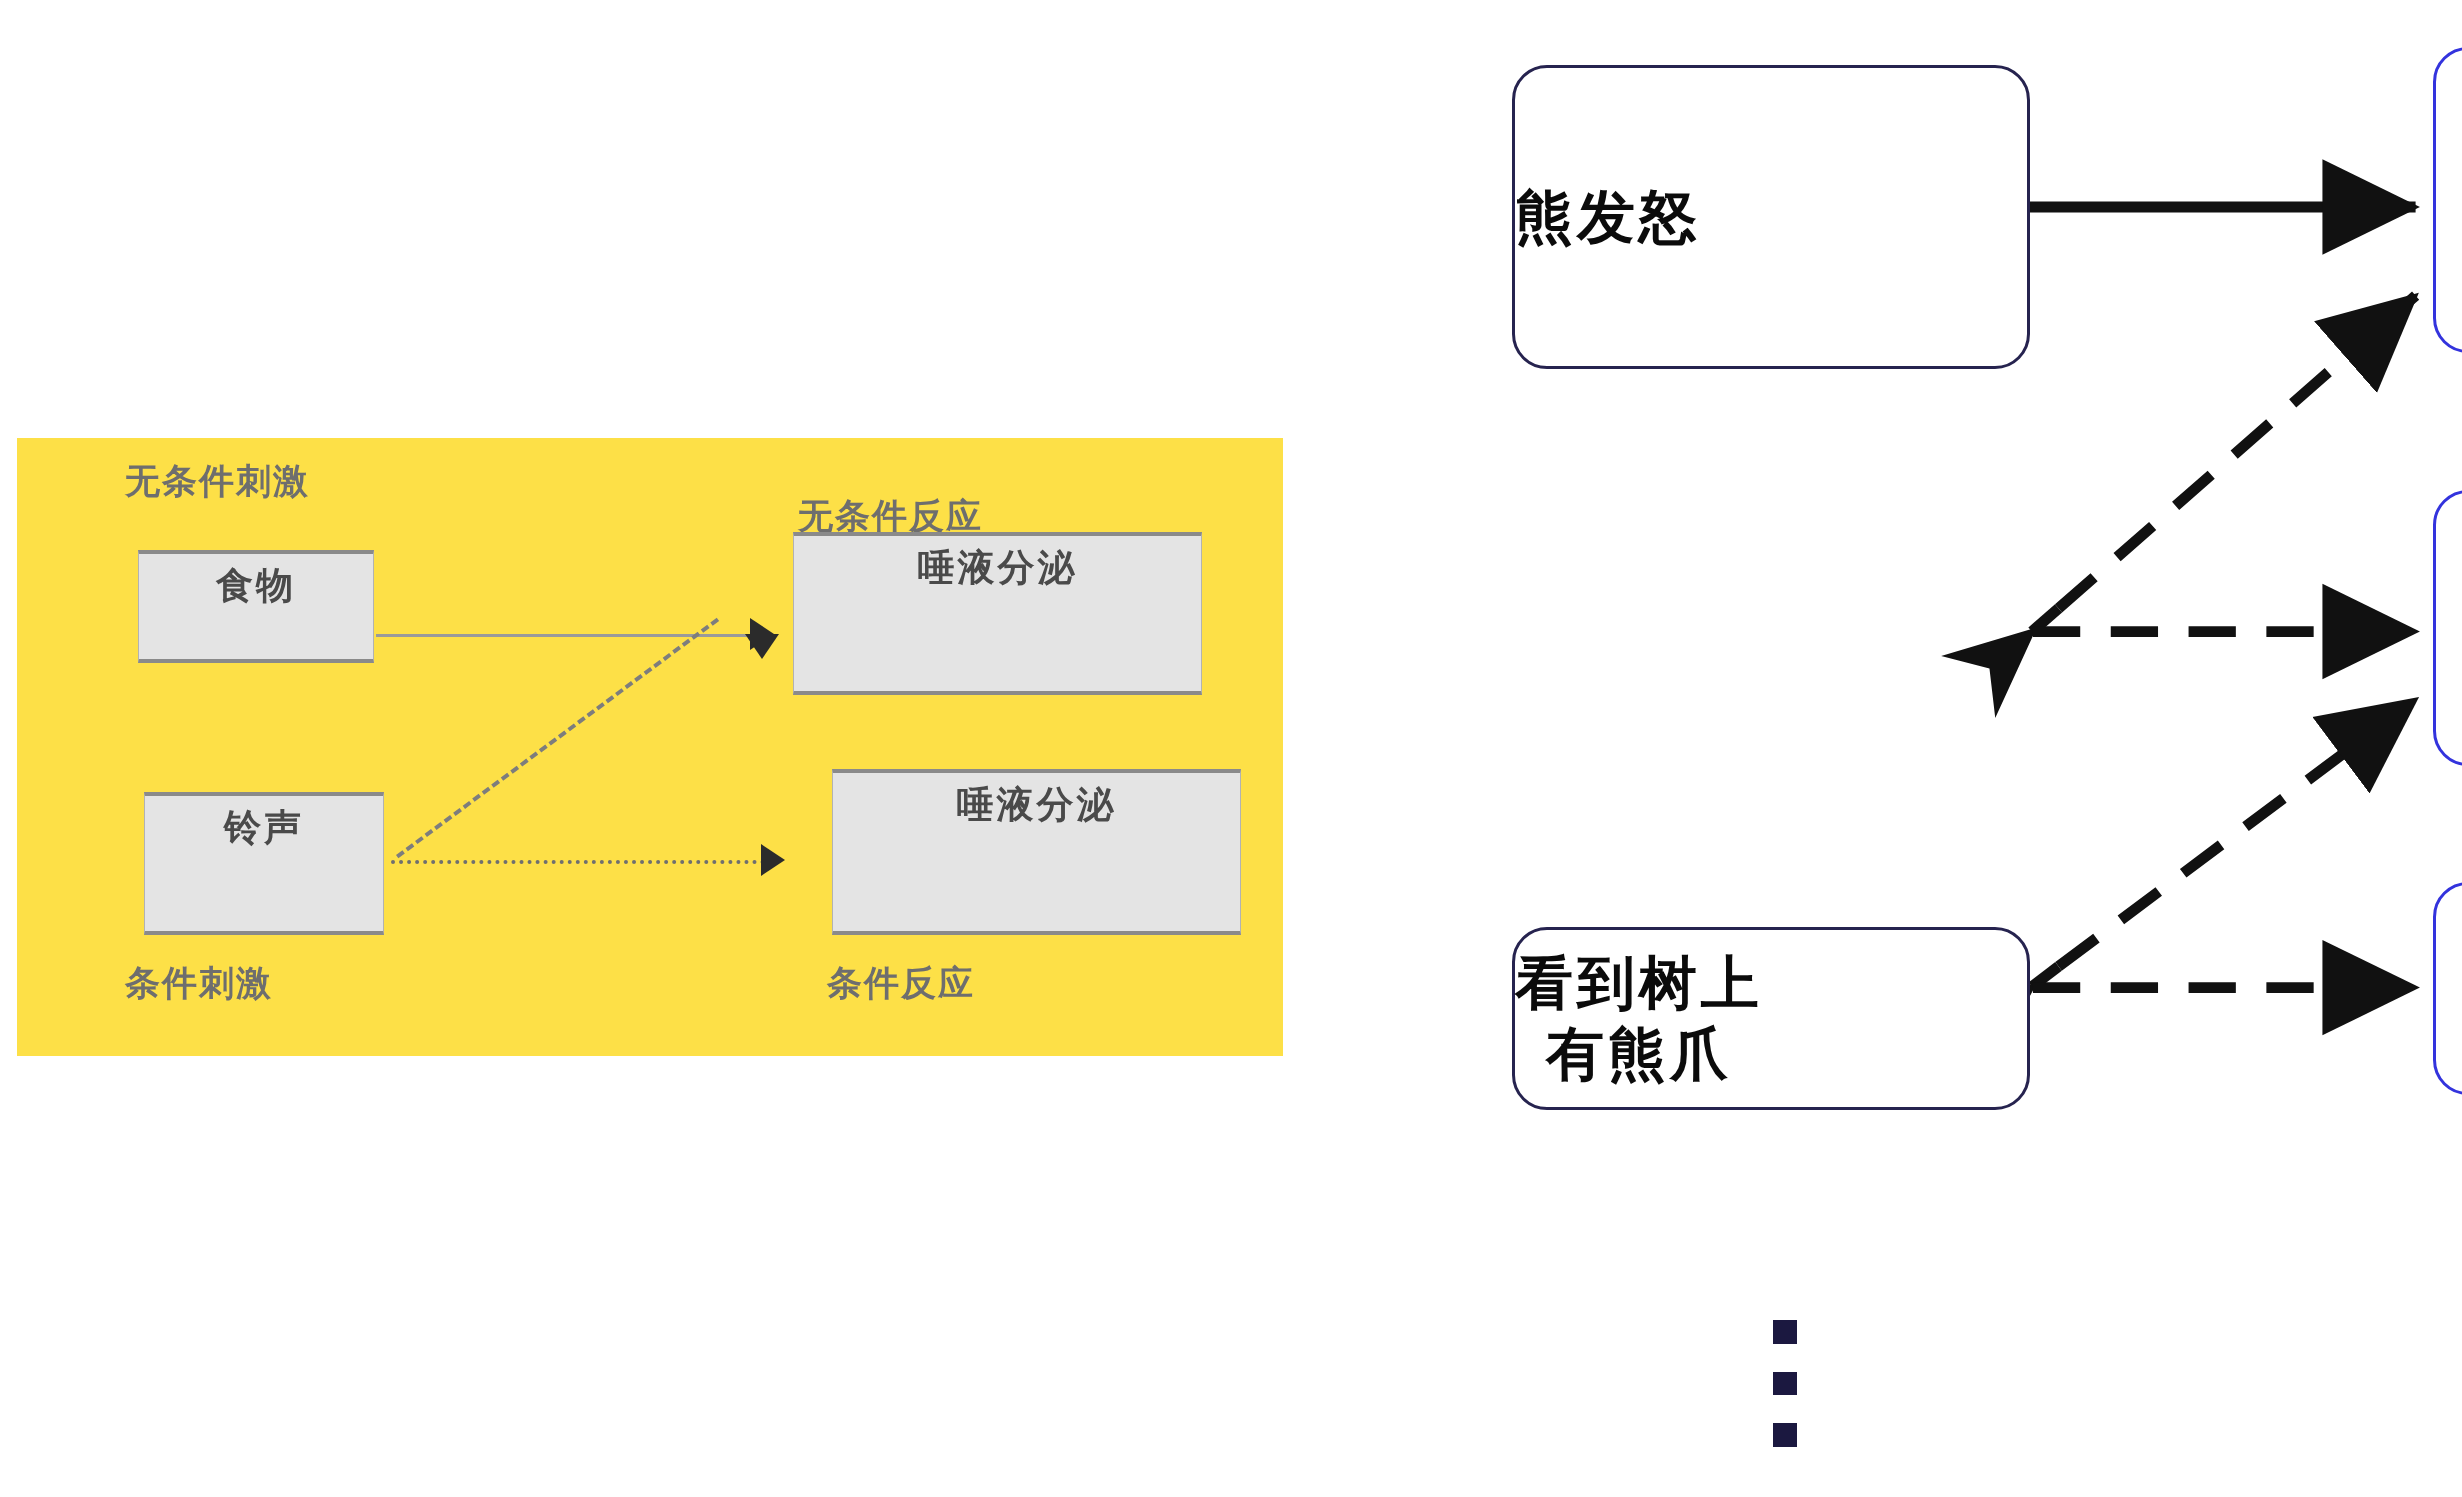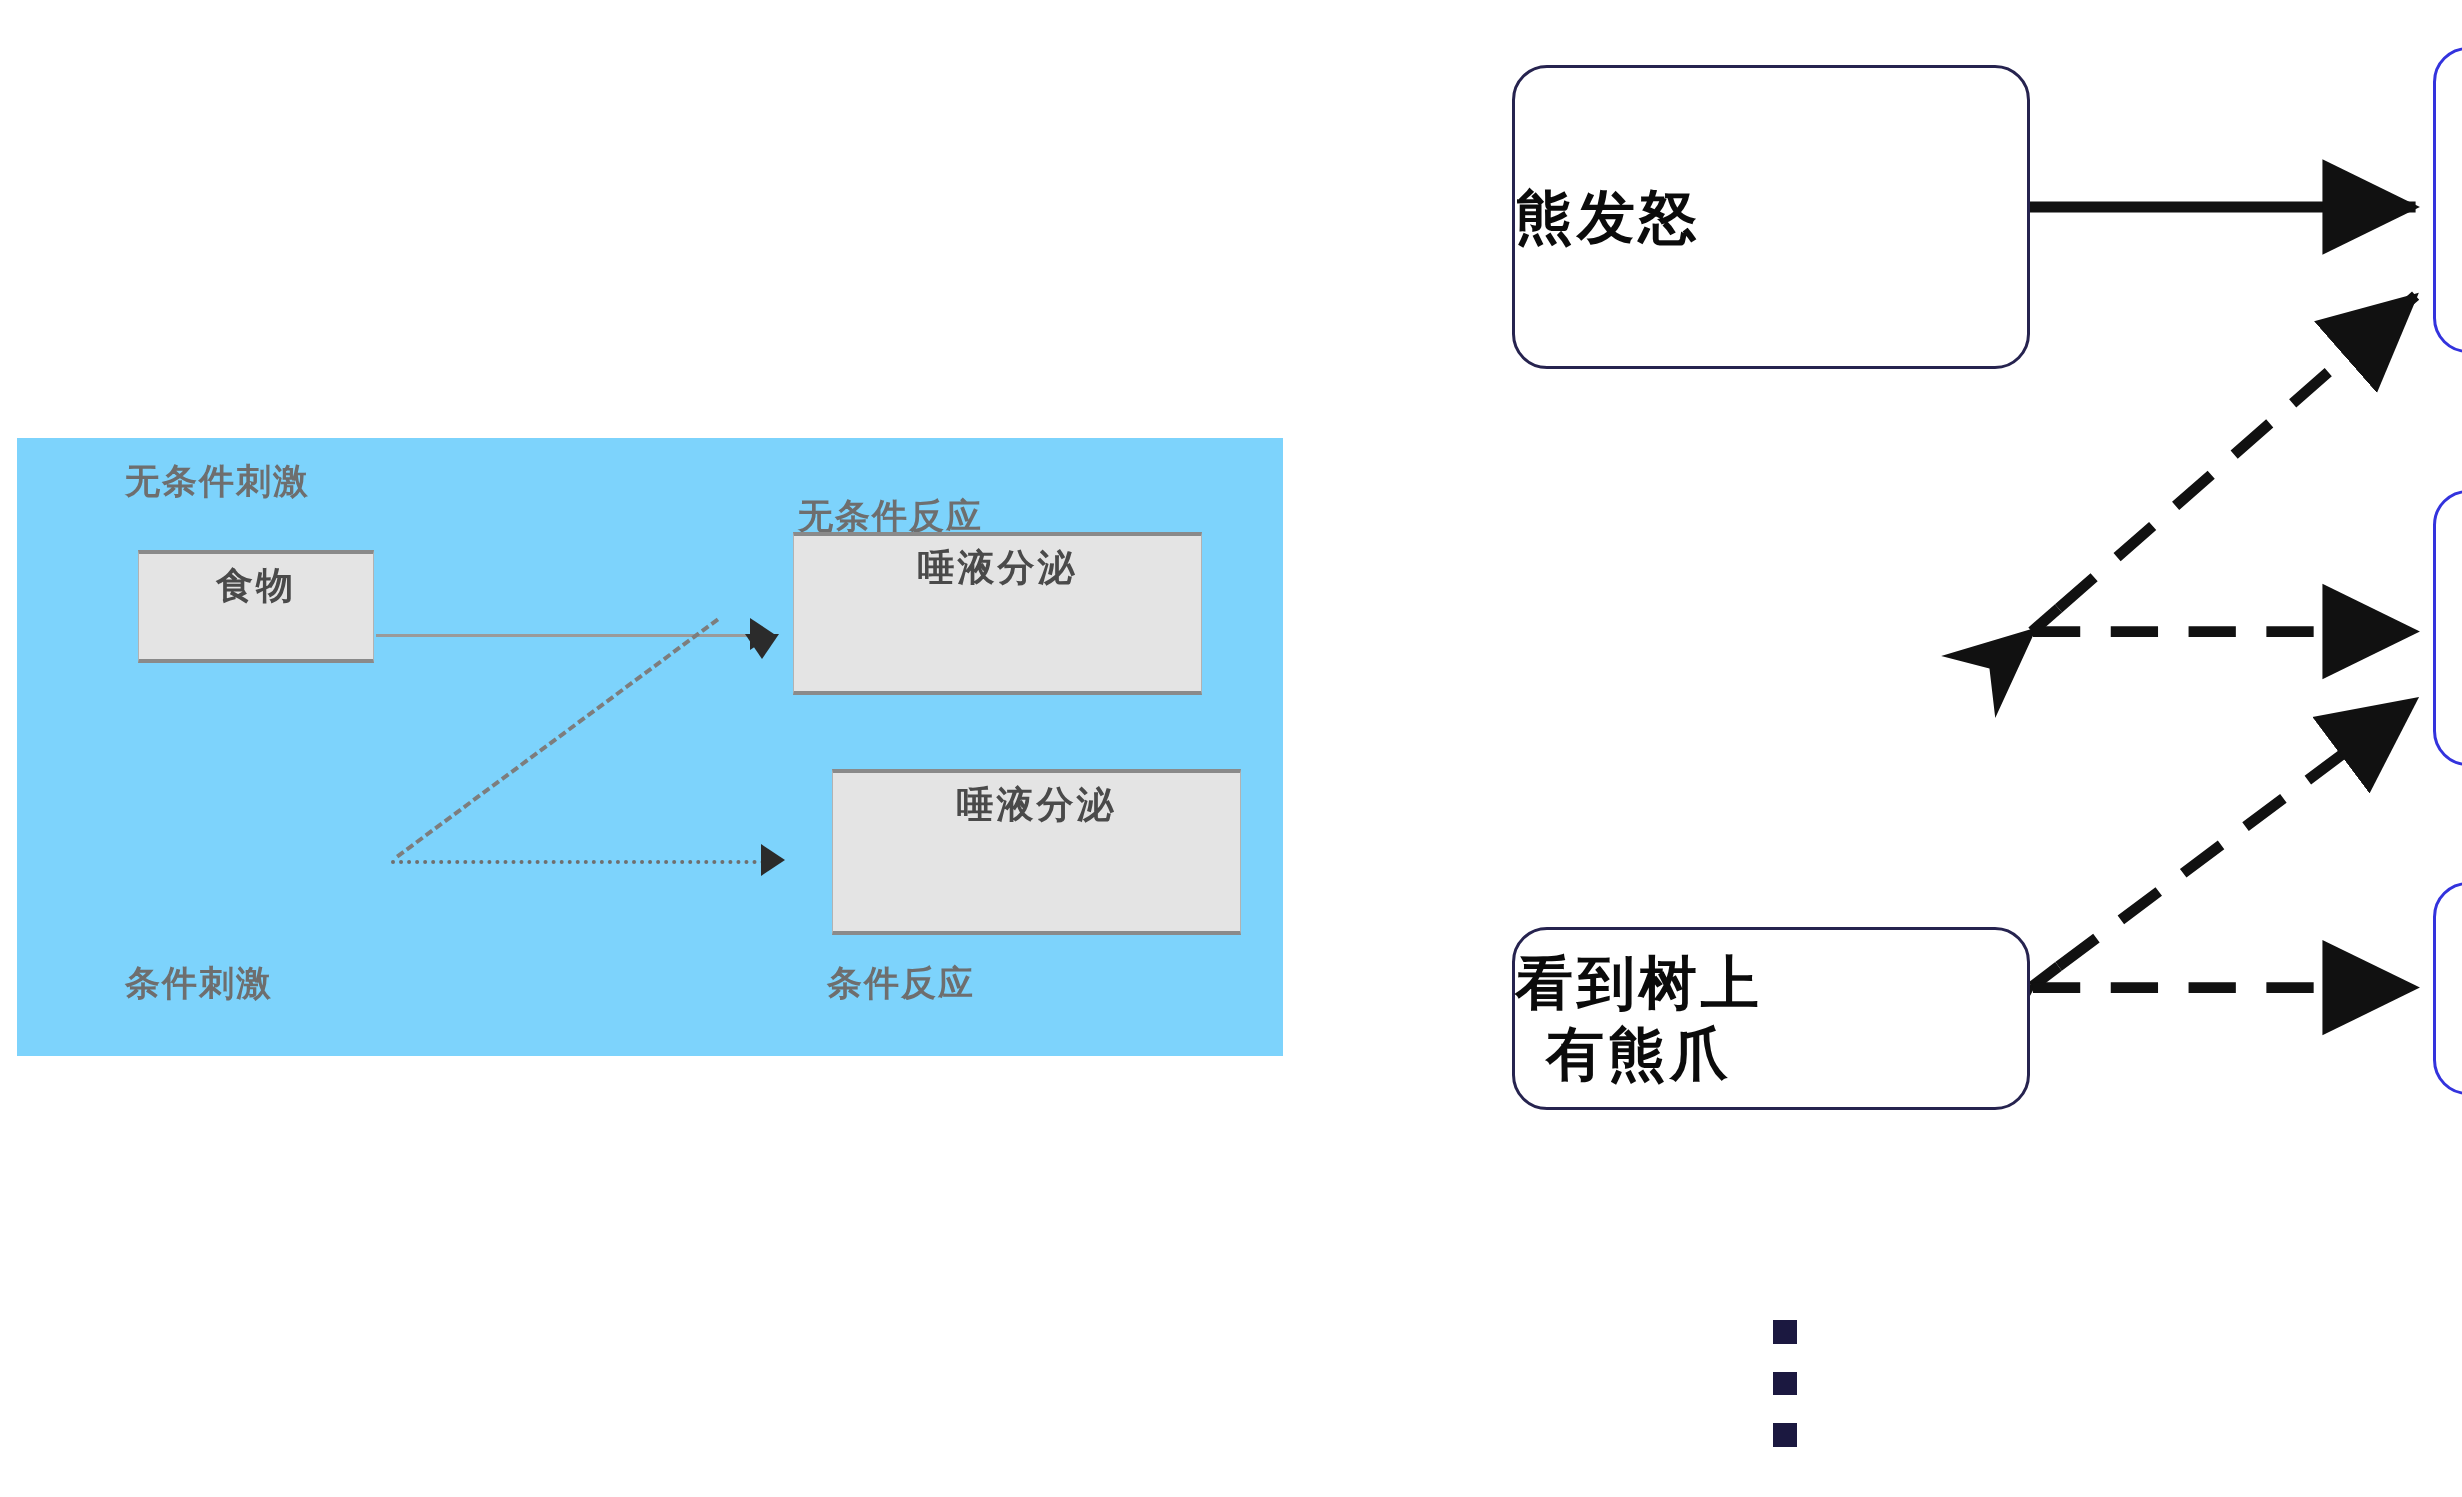--- a/index.html
+++ b/index.html
@@ -6,21 +6,21 @@
   body{
     width:3306px;height:1498px;position:relative;overflow:hidden;
     font-family:"Liberation Sans","DejaVu Sans",sans-serif;
     -webkit-font-smoothing:antialiased;
   }
   .stage{position:absolute;left:0;top:0;width:3306px;height:1498px;}
 
   
   #classical-panel{
     position:absolute;left:17px;top:438px;width:1266px;height:618px;
-    background:#7dd3fc;
+    background:#fde047;
   }
   .cc-label{
     position:absolute;color:#6e6e6e;font-weight:bold;
     font-size:35px;line-height:1;white-space:nowrap;
     letter-spacing:2px;
   }
   #cc-label-us   {left:108px; top:24.6px;}
   #cc-label-ur   {left:781px;top:24.6px;margin-top:35px;}
   #cc-label-cs   {left:108px; top:527px;}
   #cc-label-cr   {left:810px;top:527px;}
@@ -99,20 +99,23 @@
 
   <div id="classical-panel">
 
     <div class="cc-label" id="cc-label-us">无条件刺激</div>
     <div class="cc-label" id="cc-label-ur">无条件反应</div>
     <div class="cc-label" id="cc-label-cs">条件刺激</div>
     <div class="cc-label" id="cc-label-cr">条件反应</div>
 
     <div class="cc-box" id="cc-box-food">
       <span>食物</span>
+    </div>
+    <div class="cc-box" id="cc-box-bell">
+      <span>铃声</span>
     </div>
     <div class="cc-box" id="cc-box-saliva-ur">
       <span>唾液分泌</span>
     </div>
     <div class="cc-box" id="cc-box-saliva-cr">
       <span>唾液分泌</span>
     </div>
 
     <div class="cc-line-solid" style="left:359px;top:196px;width:374px;"></div>
     <div class="cc-arrow" style="left:733px;top:180px;"></div>

